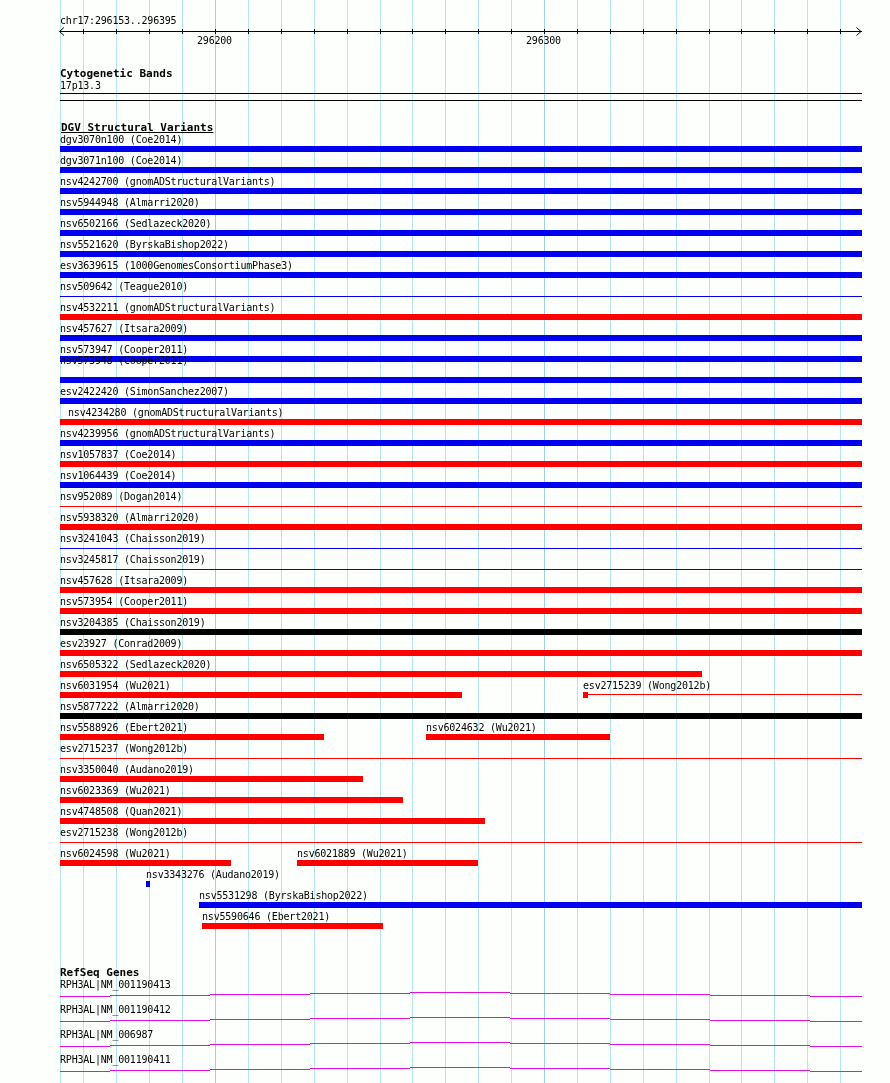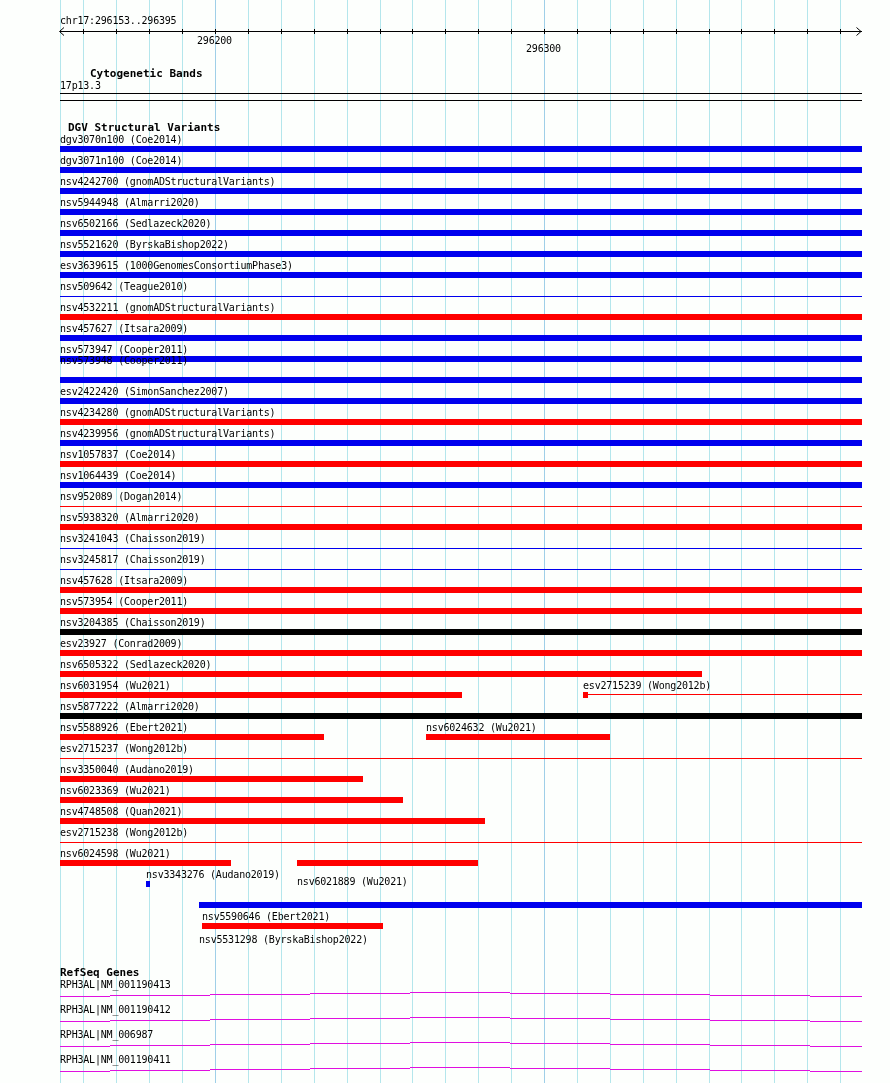--- a/index.html
+++ b/index.html
@@ -74,32 +74,32 @@
         <div class="tick" style="left: 610px; top: 29px;"></div>
         <div class="tick" style="left: 643px; top: 29px;"></div>
         <div class="tick" style="left: 676px; top: 29px;"></div>
         <div class="tick" style="left: 709px; top: 29px;"></div>
         <div class="tick" style="left: 741px; top: 29px;"></div>
         <div class="tick" style="left: 774px; top: 29px;"></div>
         <div class="tick" style="left: 807px; top: 29px;"></div>
         <div class="tick" style="left: 840px; top: 29px;"></div>
       </div>
     <div class="txt" id="major-label-0" style="top: 35px; left: 197px;">296200</div>
-    <div class="txt" id="major-label-1" style="top: 43px; left: 526px;">296300</div>
+    <div class="txt" id="major-label-1" style="top: 35px; left: 526px;">296300</div>
   </div>
 
   <div>
-    <div class="title" style="left:60px; top:68px;padding-left:30px;">Cytogenetic Bands</div>
+    <div class="title" style="left:60px; top:68px;">Cytogenetic Bands</div>
     <div class="txt" style="left:60px; top:80px;">17p13.3</div>
     <div class="hline" style="left:60px; top:93px; width:802px;"></div>
     <div class="hline" style="left:60px; top:100px; width:802px;"></div>
   </div>
 
   <div>
-    <div class="title" style="left:68px; top:122px;">DGV Structural Variants</div>
+    <div class="title" style="left:61px; top:122px;text-decoration:underline;">DGV Structural Variants</div>
     <div id="dgv-rows">
         <div>
           <div>
             <div class="txt" style="left: 60px; top: 134px;">dgv3070n100 (Coe2014)</div>
             <div class="bar" style="left: 60px; width: 802px; top: 146px; height: 6px; background: rgb(0, 0, 238);"></div>
           </div>
         </div>
         <div>
           <div>
             <div class="txt" style="left: 60px; top: 155px;">dgv3071n100 (Coe2014)</div>
@@ -167,21 +167,21 @@
           </div>
         </div>
         <div>
           <div>
             <div class="txt" style="left: 60px; top: 386px;">esv2422420 (SimonSanchez2007)</div>
             <div class="bar" style="left: 60px; width: 802px; top: 398px; height: 6px; background: rgb(0, 0, 238);"></div>
           </div>
         </div>
         <div>
           <div>
-            <div class="txt" style="left: 60px; top: 407px;">nsv4234280 (gnomADStructuralVariants)</div>
+            <div class="txt" style="left: 60px; top: 407px; padding-left: 8px;">nsv4234280 (gnomADStructuralVariants)</div>
             <div class="bar" style="left: 60px; width: 802px; top: 419px; height: 6px; background: rgb(255, 0, 0);"></div>
           </div>
         </div>
         <div>
           <div>
             <div class="txt" style="left: 60px; top: 428px;">nsv4239956 (gnomADStructuralVariants)</div>
             <div class="bar" style="left: 60px; width: 802px; top: 440px; height: 6px; background: rgb(0, 0, 238);"></div>
           </div>
         </div>
         <div>
@@ -306,33 +306,33 @@
             <div class="txt" style="left: 60px; top: 827px;">esv2715238 (Wong2012b)</div>
             <div class="bar" style="left: 60px; width: 802px; top: 842px; height: 1px; background: rgb(255, 0, 0);"></div>
           </div>
         </div>
         <div>
           <div>
             <div class="txt" style="left: 60px; top: 848px;">nsv6024598 (Wu2021)</div>
             <div class="bar" style="left: 60px; width: 171px; top: 860px; height: 6px; background: rgb(255, 0, 0);"></div>
           </div>
           <div>
-            <div class="txt" style="left: 297px; top: 876px;">nsv6021889 (Wu2021)</div>
+            <div class="txt" style="left: 297px; top: 848px;">nsv6021889 (Wu2021)</div>
             <div class="bar" style="left: 297px; width: 181px; top: 860px; height: 6px; background: rgb(255, 0, 0);"></div>
           </div>
         </div>
         <div>
           <div>
             <div class="txt" style="left: 146px; top: 869px;">nsv3343276 (Audano2019)</div>
             <div class="bar" style="left: 146px; width: 4px; top: 881px; height: 6px; background: rgb(0, 0, 238);"></div>
           </div>
         </div>
         <div>
           <div>
-            <div class="txt" style="left: 199px; top: 890px; margin-top: 44px;">nsv5531298 (ByrskaBishop2022)</div>
+            <div class="txt" style="left: 199px; top: 890px;">nsv5531298 (ByrskaBishop2022)</div>
             <div class="bar" style="left: 199px; width: 663px; top: 902px; height: 6px; background: rgb(0, 0, 238);"></div>
           </div>
         </div>
         <div>
           <div>
             <div class="txt" style="left: 202px; top: 911px;">nsv5590646 (Ebert2021)</div>
             <div class="bar" style="left: 202px; width: 181px; top: 923px; height: 6px; background: rgb(255, 0, 0);"></div>
           </div>
         </div>
       </div>

